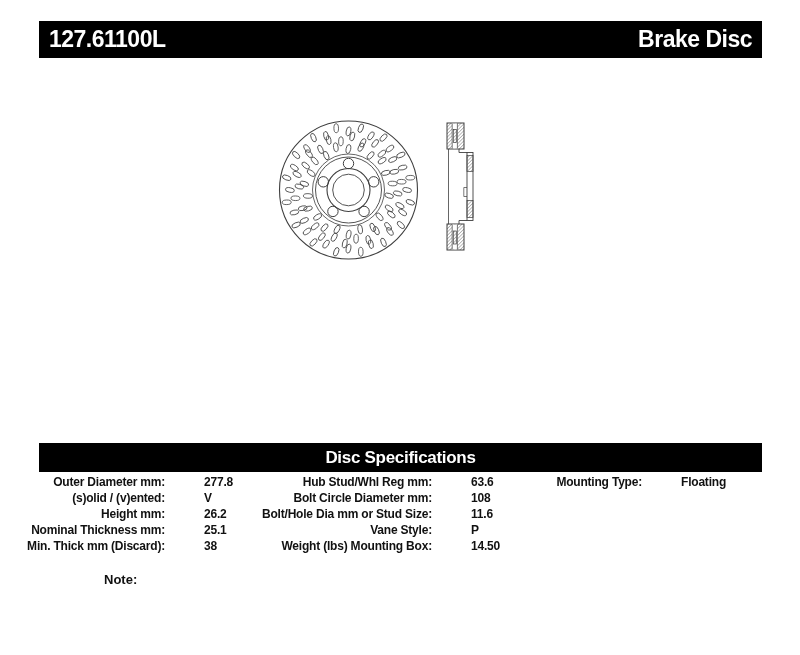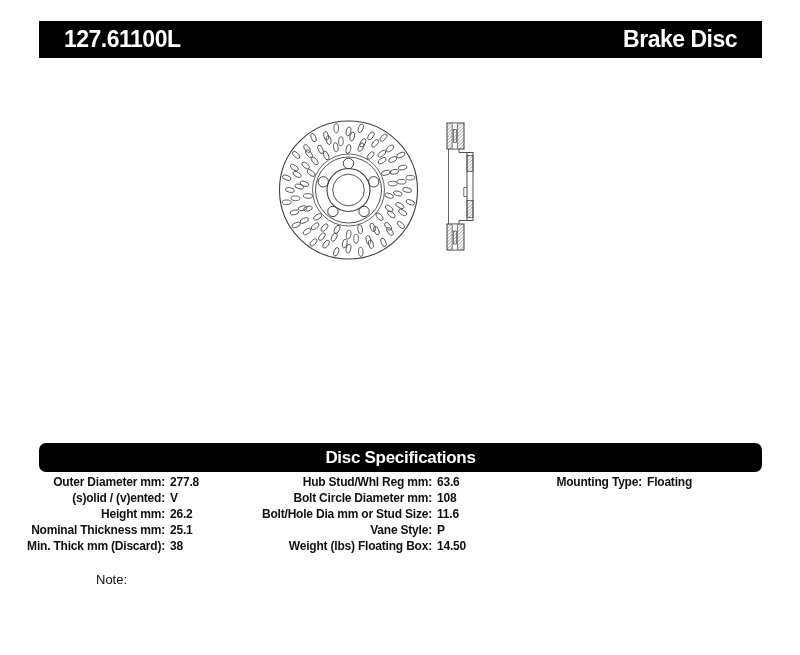--- a/index.html
+++ b/index.html
@@ -12,47 +12,47 @@
   }
   .bar{
     position:absolute;
     background:#000000;
     color:#ffffff;
     box-sizing:border-box;
   }
   .header-bar{
     left:39px;top:21px;width:723px;height:37px;
     display:flex;align-items:center;justify-content:space-between;
-    padding:0 25px;
+    padding:0 10px;
     font-size:23px;font-weight:bold;letter-spacing:-0.5px;
   }
   .spec-bar{
     left:39px;top:443px;width:723px;height:29px;
     display:flex;align-items:center;justify-content:center;
-    font-size:17px;font-weight:bold;letter-spacing:-0.3px;border-radius:7px;
+    font-size:17px;font-weight:bold;letter-spacing:-0.3px;
   }
   .drawing{
     position:absolute;left:255px;top:100px;width:250px;height:180px;
   }
   .spec-col{
     position:absolute;top:474px;
     font-size:12px;font-weight:bold;color:#111111;letter-spacing:-0.2px;
   }
   .spec-col.col-left{left:20px;}
   .spec-col.col-mid{left:240px;}
   .spec-col.col-right{left:540px;}
-  .spec-row{display:flex;height:16px;line-height:16px;}
+  .spec-row{display:flex;height:16px;line-height:16px;gap:28px;}
   .spec-row .lbl{flex:none;text-align:right;white-space:nowrap;}
   .col-left .lbl{width:145px;}
   .col-mid .lbl{width:192px;}
   .col-right .lbl{width:102px;}
-  .spec-row .val{margin-left:5px;white-space:nowrap;}
+  .spec-row .val{margin-left:11px;white-space:nowrap;}
   .note{
-    position:absolute;left:96px;top:572px;
-    font-size:13px;font-weight:normal;color:#111111;
+    position:absolute;left:104px;top:572px;
+    font-size:13px;font-weight:bold;color:#111111;
   }
 </style>
 </head>
 <body>
 
 <div class="page">
 
   <div class="bar header-bar">
     <span>127.61100L</span>
     <span>Brake Disc</span>
@@ -229,21 +229,21 @@
       </div>
       <div class="spec-row">
         <span class="lbl">Bolt/Hole Dia mm or Stud Size:</span>
         <span class="val">11.6</span>
       </div>
       <div class="spec-row">
         <span class="lbl">Vane Style:</span>
         <span class="val">P</span>
       </div>
       <div class="spec-row">
-        <span class="lbl">Weight (lbs) Floating Box:</span>
+        <span class="lbl">Weight (lbs) Mounting Box:</span>
         <span class="val">14.50</span>
       </div>
     </div>
   <div class="spec-col col-right" id="spec-col-right">
       <div class="spec-row">
         <span class="lbl">Mounting Type:</span>
         <span class="val">Floating</span>
       </div>
     </div>
 

